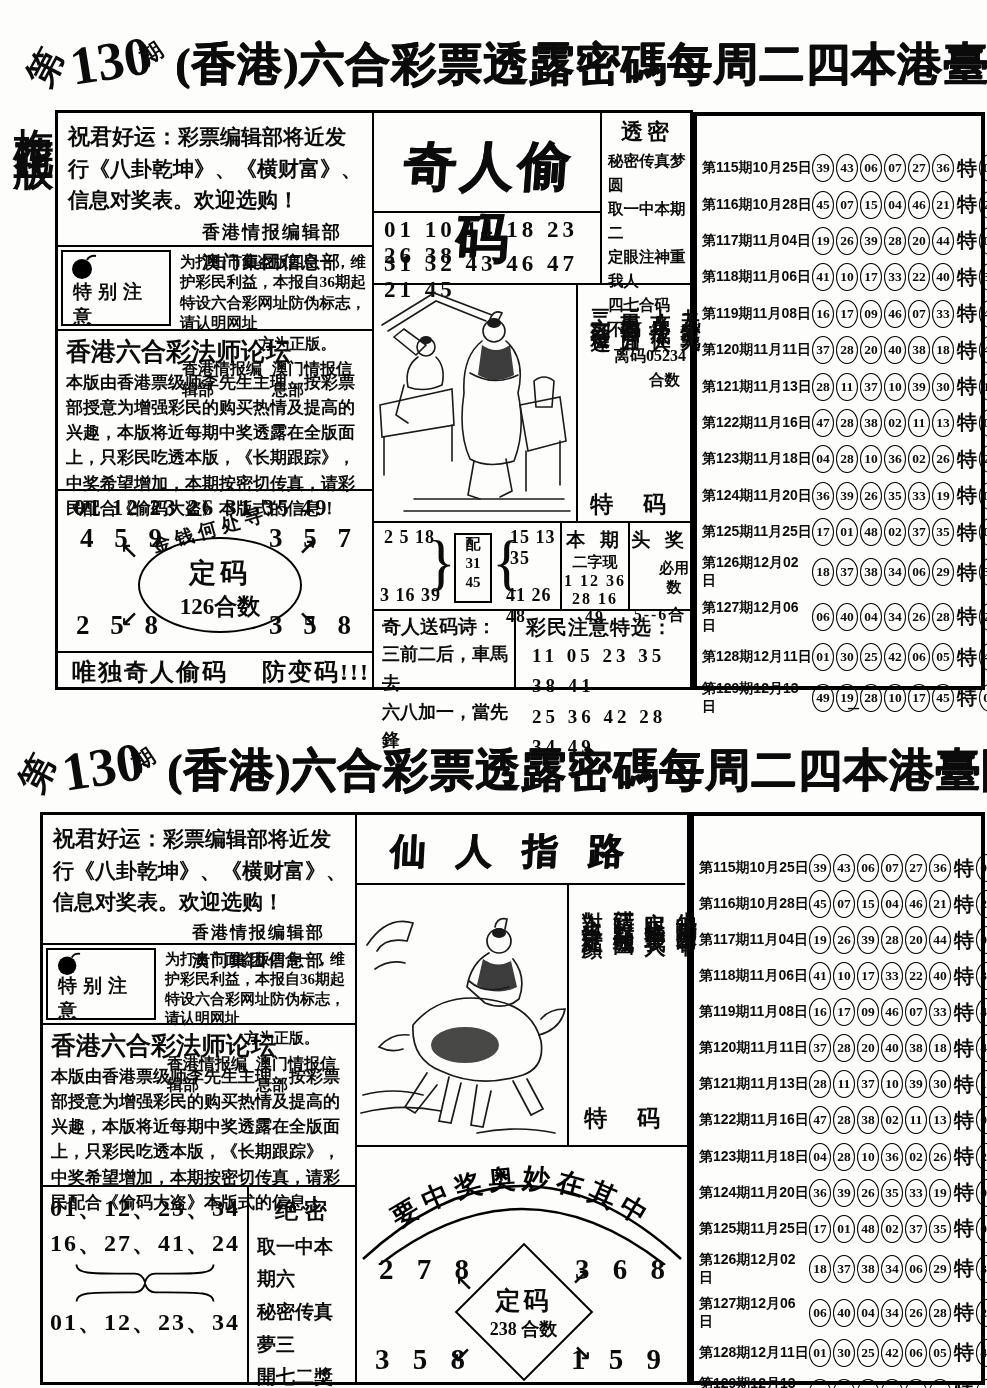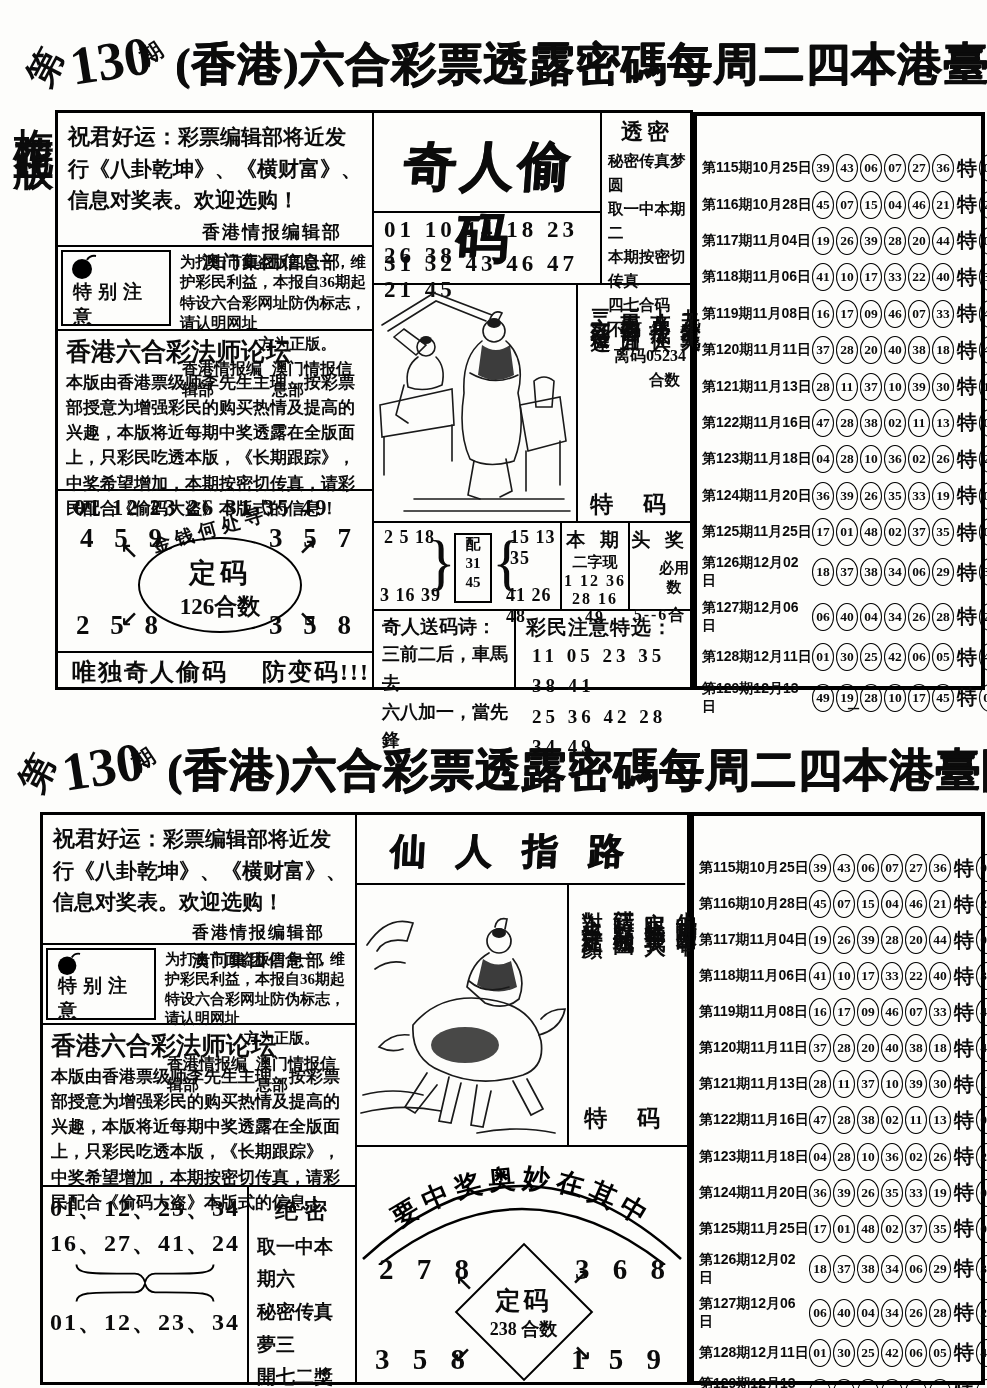--- a/index.html
+++ b/index.html
@@ -144,21 +144,21 @@
       <div class="qiren-title heavy">奇人偷码</div>
       <div class="abs" style="left:0;top:98px;width:100%;border-top:2px solid #000;"></div>
       <div class="qnums abs" style="left:0;top:104px;">01   10   14  18  23  26  38</div>
       <div class="qnums abs" style="left:0;top:138px;">31   32   43   46   47 21  45</div>
     </div>
 
     <div class="abs bb toumi" style="left:544px;top:0;width:88px;height:172px;">
       <span class="t">透密</span>
       <div>秘密传真梦圆</div>
       <div>取一中本期二</div>
-      <div>本期按密切传真</div>
+      <div>定眼注神重我人</div>
       <div>四七合码</div>
       <div style="font-size:17px;font-weight:900;">不离：</div>
       <div style="text-align:right;font-size:16px;">离码05234</div>
       <div style="text-align:right;padding-right:6px;">合数</div>
     </div>
 
     <div class="abs bb" style="left:316px;top:172px;width:204px;height:238px;border-right:2px solid #000;">
       <svg width="202" height="234" viewBox="0 0 202 234">
         <g stroke="#1a1a1a" fill="none" stroke-width="1.6" stroke-linecap="round">
           <path d="M8 40 L60 8 L118 30"></path>

